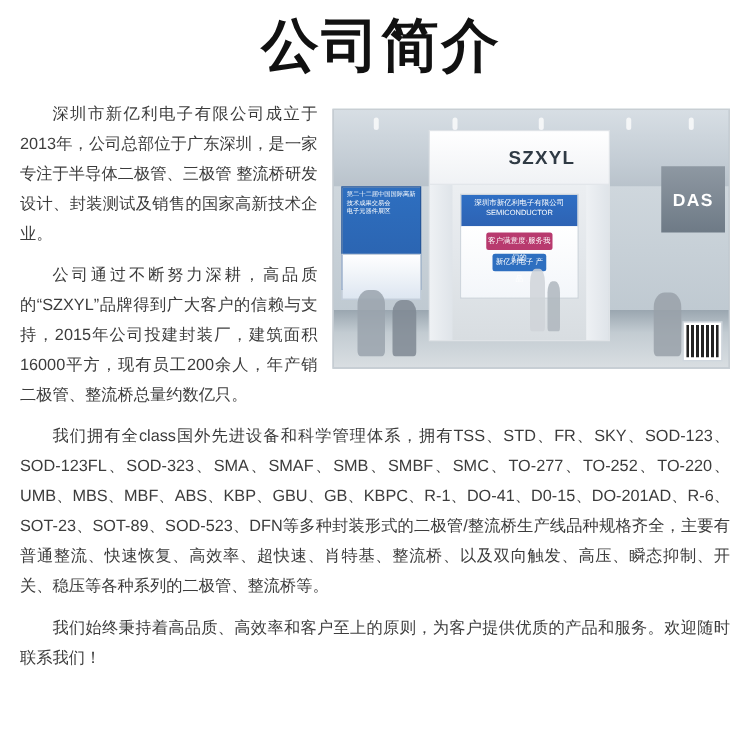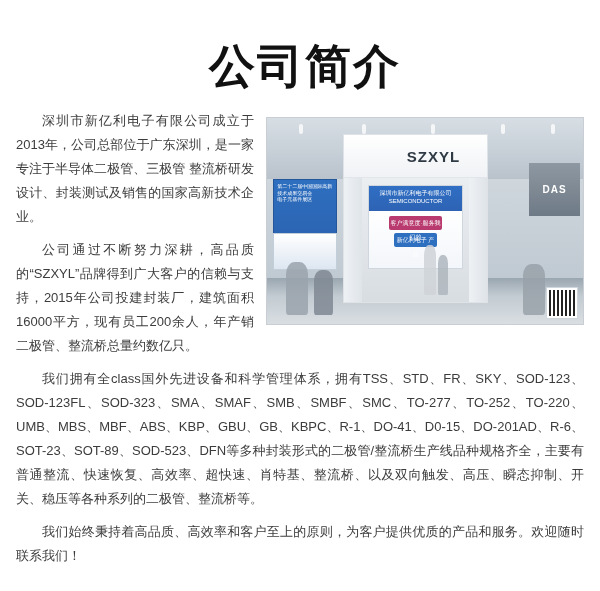--- a/index.html
+++ b/index.html
@@ -21,21 +21,21 @@
     box-sizing: border-box;
     padding: 0;
   }
   .title {
     font-family: "Liberation Serif", serif;
     font-weight: bold;
     font-size: 46px;
     letter-spacing: 2px;
     color: #111111;
     text-align: center;
-    padding-top: 42px;
+    padding-top: 12px;
     padding-left: 10px;
     line-height: 1.1;
   }
   .body-wrap {
     padding: 16px 16px 0 16px;
     box-sizing: border-box;
   }
   .photo {
     float: right;
     width: 318px;
@@ -152,21 +152,21 @@
     background: linear-gradient(180deg, #ffffff 0%, #dde6f1 100%);
     border: 1px solid #c3cedb;
     box-sizing: border-box;
   }
   .ph-right-sign {
     position: absolute;
     right: 1%; top: 22%;
     width: 16%; height: 26%;
     background: linear-gradient(180deg, #8e98a2 0%, #6e7a86 100%);
     color: #fff;
-    font-size: 10px;
+    font-size: 14px;
     font-weight: bold;
     letter-spacing: 1px;
     display: flex; align-items: center; justify-content: center;
   }
   .ph-person {
     position: absolute; bottom: 4%;
     background: #8a8f97;
     border-radius: 40% 40% 12% 12% / 22% 22% 8% 8%;
     opacity: 0.85;
   }

